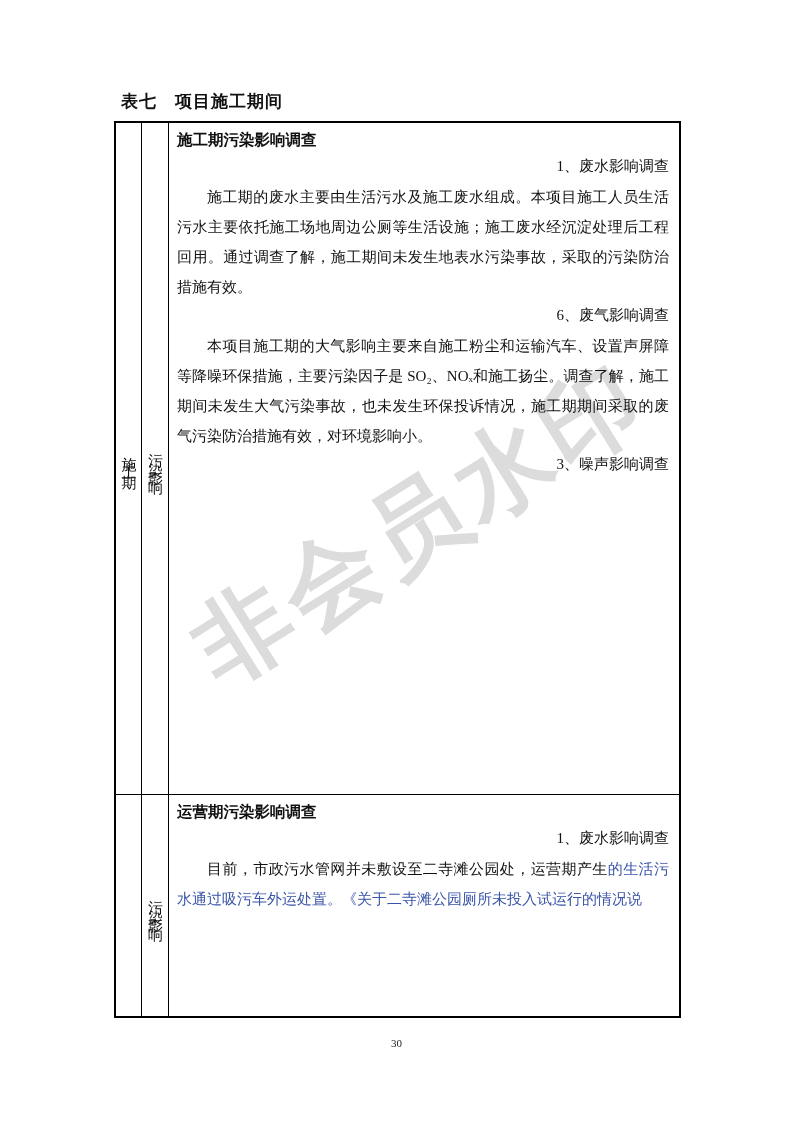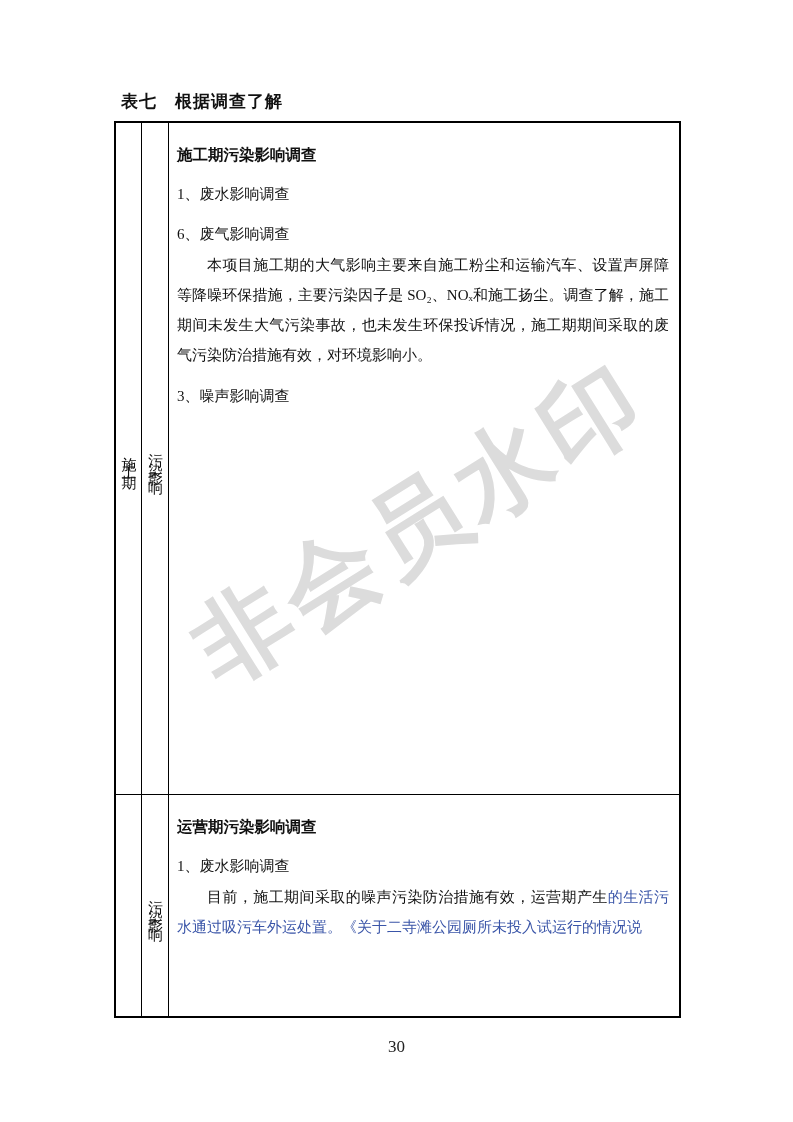--- a/index.html
+++ b/index.html
@@ -67,89 +67,91 @@
   .v-label {
     writing-mode: vertical-rl;
     text-orientation: upright;
     font-size: 15px;
     letter-spacing: 9px;
     line-height: 1;
     color: #111111;
   }
   .cell-content {
     flex: 1;
-    padding: 18px 10px 4px 8px;
+    padding: 3px 10px 4px 8px;
     font-size: 15px;
     overflow: hidden;
   }
   .sec-header {
     font-weight: bold;
     font-size: 15.5px;
     line-height: 27px;
   }
   .sec-item {
     line-height: 27px;
-    margin-top: 13px;
+    margin-top: 0;
+    text-align: right;
   }
   .sec-para {
     line-height: 30px;
     text-indent: 2em;
     text-align: justify;
     margin-top: 2px;
   }
   .blue-run { color: #3a55a8; }
   .page-number {
     position: absolute;
     left: 0;
     right: 0;
     top: 1037px;
     text-align: center;
-    font-size: 17px;
+    font-size: 11px;
     color: #222222;
     z-index: 1;
   }
 </style>
 </head>
 <body>
 
 <div class="page">
 
   <div class="watermark">非会员水印</div>
 
-  <h1 class="doc-title">表七　根据调查了解</h1>
+  <h1 class="doc-title">表七　项目施工期间</h1>
 
   <div class="report-table">
 
     <div class="t-row row-1">
       <div class="cell-period">
         <span class="v-label">施工期</span>
       </div>
       <div class="cell-category">
         <span class="v-label">污染影响</span>
       </div>
       <div class="cell-content">
         <div class="sec-header">施工期污染影响调查</div>
         <div class="sec-item">1、废水影响调查</div>
+        <p class="sec-para">施工期的废水主要由生活污水及施工废水组成。本项目施工人员生活污水主要依托施工场地周边公厕等生活设施；施工废水经沉淀处理后工程回用。通过调查了解，施工期间未发生地表水污染事故，采取的污染防治措施有效。</p>
         <div class="sec-item">6、废气影响调查</div>
         <p class="sec-para">本项目施工期的大气影响主要来自施工粉尘和运输汽车、设置声屏障等降噪环保措施，主要污染因子是 SO₂、NOₓ和施工扬尘。调查了解，施工期间未发生大气污染事故，也未发生环保投诉情况，施工期期间采取的废气污染防治措施有效，对环境影响小。</p>
         <div class="sec-item">3、噪声影响调查</div>
       </div>
     </div>
 
     <div class="t-row row-2">
       <div class="cell-period">
         <span class="v-label"></span>
       </div>
       <div class="cell-category">
         <span class="v-label">污染影响</span>
       </div>
       <div class="cell-content">
         <div class="sec-header">运营期污染影响调查</div>
         <div class="sec-item">1、废水影响调查</div>
-        <p class="sec-para"><span>目前，施工期间采取的噪声污染防治措施有效，运营期产生</span><span class="blue-run">的生活污水通过吸污车外运处置。《关于二寺滩公园厕所未投入试运行的情况说</span></p>
+        <p class="sec-para"><span>目前，市政污水管网并未敷设至二寺滩公园处，运营期产生</span><span class="blue-run">的生活污水通过吸污车外运处置。《关于二寺滩公园厕所未投入试运行的情况说</span></p>
       </div>
     </div>
 
   </div>
 
   <div class="page-number">30</div>
 
 </div>
 
 </body></html>

